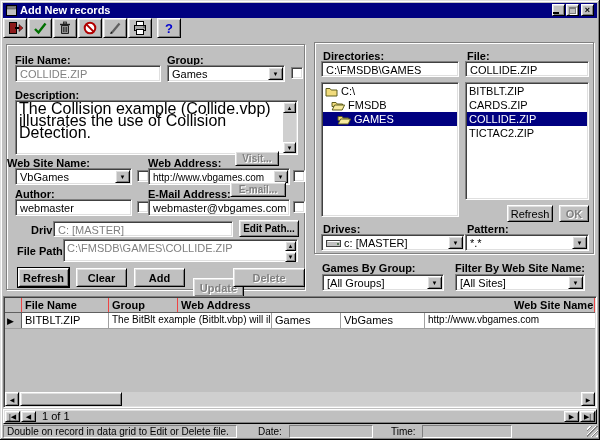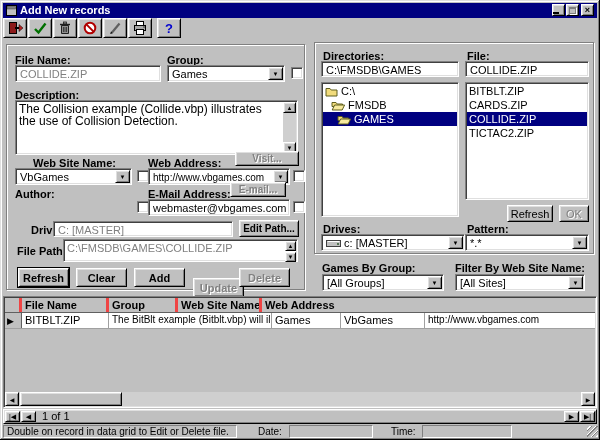--- a/index.html
+++ b/index.html
@@ -31,21 +31,21 @@
   .titlebar{left:3px;top:3px;width:594px;height:15px;background:var(--titlebar,#000080);
     display:flex;align-items:center;color:#fff;font-weight:bold;}
   .cap-btn{width:13px;height:12px;margin-right:1px;font-size:9px;line-height:10px;font-weight:bold;color:#000;}
   .tb-btn{width:24px;height:20px;}
   .li{height:14px;display:flex;align-items:center;gap:3px;padding-left:2px;white-space:nowrap;}
   .li.selected{background:var(--selection-bg,#000080);color:var(--selection-fg,#fff);}
   .sb{background:#cfcfcf;}
   .sb-btn{background:#c0c0c0;border:1px solid;border-color:#fff #000 #000 #fff;
     box-shadow:inset 1px 1px 0 #dfdfdf, inset -1px -1px 0 #808080;
     display:flex;align-items:center;justify-content:center;font-size:6px;color:#000;}
-  .hdr-cell{height:100%;border-right:3px solid #ef4444;padding:1px 0 0 3px;font-weight:bold;overflow:hidden;white-space:nowrap;background:#c0c0c0;}
+  .hdr-cell{height:100%;border-right:1px solid #ef4444;padding:1px 0 0 3px;font-weight:bold;overflow:hidden;white-space:nowrap;background:#c0c0c0;}
   .cell{height:100%;border-right:1px solid #a0a0a0;padding:1px 0 0 3px;overflow:hidden;white-space:nowrap;background:#fff;}
   .status-panel{border:1px solid;border-color:#808080 #fff #fff #808080;font-size:10px;
     padding:0 0 0 3px;white-space:nowrap;overflow:hidden;}
   .grip{width:11px;height:11px;background:
     repeating-linear-gradient(135deg,#c0c0c0 0 2px,#fff 2px 3px,#808080 3px 4px);}
 </style>
 </head>
 <body>
 
 <div class="window">
@@ -118,37 +118,38 @@
   <div class="abs frame" style="left:6px;top:44px;width:299px;height:246px;">
     <span class="abs lbl" style="left:8px;top:9px;text-align:right;">File Name:</span>
     <div class="abs field grey" style="left:8px;top:20px;width:146px;height:17px;">COLLIDE.ZIP</div>
 
     <span class="abs lbl" style="left:160px;top:9px;">Group:</span>
     <div class="abs field" style="left:160px;top:20px;width:118px;height:17px;"><span>Games</span><span class="dd">▼</span></div>
     <span class="abs check" style="left:284px;top:22px;"></span>
 
     <span class="abs lbl" style="left:8px;top:44px;">Description:</span>
     <div class="abs sunken" style="left:8px;top:55px;width:283px;height:55px;">
-      <div style="position:absolute;left:3px;top:2px;right:16px;bottom:2px;font-size:12px;line-height:12px;white-space:normal;">The Collision example (Collide.vbp) illustrates the use of Collision Detection.</div>
+      <div style="position:absolute;left:3px;top:2px;right:16px;bottom:2px;font-size:16px;line-height:12px;white-space:normal;">The Collision example (Collide.vbp) illustrates the use of Collision Detection.</div>
       <div class="abs sb" style="right:1px;top:1px;width:13px;bottom:1px;">
         <div class="sb-btn" style="position:absolute;top:0;left:0;right:0;height:11px;">▲</div>
         <div class="sb-btn" style="position:absolute;bottom:0;left:0;right:0;height:11px;">▼</div>
       </div>
     </div>
 
-    <span class="abs lbl" style="left:26px;top:112px;">Web Site Name:</span>
+    <span class="abs lbl" style="left:0;top:112px;">Web Site Name:</span>
     <div class="abs field" style="left:8px;top:123px;width:117px;height:17px;"><span>VbGames</span><span class="dd">▼</span></div>
     <span class="abs check" style="left:130px;top:125px;"></span>
 
     <span class="abs lbl" style="left:141px;top:112px;">Web Address:</span>
-    <div class="abs btn disabled" style="left:228px;top:106px;width:64px;height:15px;font-size:10px;">Visit...</div>
+    <div class="abs btn disabled" style="left:228px;top:106px;width:44px;height:15px;font-size:10px;">Visit...</div>
     <div class="abs field" style="left:141px;top:123px;width:142px;height:17px;"><span style="font-size:10px;">http://www.vbgames.com</span><span class="dd">▼</span></div>
     <span class="abs check" style="left:286px;top:125px;"></span>
 
     <span class="abs lbl" style="left:8px;top:143px;">Author:</span>
+    <div class="abs field" style="left:8px;top:154px;width:117px;height:17px;">webmaster</div>
     <span class="abs check" style="left:130px;top:156px;"></span>
 
     <span class="abs lbl" style="left:141px;top:143px;">E-Mail Address:</span>
     <div class="abs btn disabled" style="left:223px;top:137px;width:56px;height:15px;font-size:10px;">E-mail...</div>
     <div class="abs field" style="left:141px;top:154px;width:142px;height:17px;text-align:center;">webmaster@vbgames.com</div>
     <span class="abs check" style="left:286px;top:156px;"></span>
 
     <span class="abs lbl" style="left:24px;top:179px;">Drive:</span>
     <div class="abs field grey" style="left:46px;top:176px;width:180px;height:16px;">C: [MASTER]</div>
     <div class="abs btn" style="left:232px;top:175px;width:60px;height:17px;font-size:10px;">Edit Path...</div>
@@ -159,21 +160,21 @@
       <div class="abs" style="right:1px;top:1px;width:11px;bottom:1px;">
         <div class="sb-btn" style="height:10px;">▲</div>
         <div class="sb-btn" style="height:10px;margin-top:1px;">▼</div>
       </div>
     </div>
 
     <div class="abs btn default" style="left:11px;top:223px;width:51px;height:19px;">Refresh</div>
     <div class="abs btn" style="left:69px;top:223px;width:51px;height:19px;">Clear</div>
     <div class="abs btn" style="left:127px;top:223px;width:51px;height:19px;">Add</div>
     <div class="abs btn disabled" style="left:186px;top:223px;width:51px;height:19px;margin-top:10px;">Update</div>
-    <div class="abs btn disabled" style="left:232px;top:223px;width:51px;height:19px;">Delete</div>
+    <div class="abs btn disabled" style="left:226px;top:223px;width:72px;height:19px;">Delete</div>
   </div>
 
   <div class="abs frame" style="left:314px;top:42px;width:280px;height:212px;">
     <span class="abs lbl" style="left:8px;top:7px;">Directories:</span>
     <div class="abs field" style="left:6px;top:18px;width:138px;height:16px;">C:\FMSDB\GAMES</div>
     <span class="abs lbl" style="left:152px;top:7px;">File:</span>
     <div class="abs field" style="left:150px;top:18px;width:124px;height:16px;">COLLIDE.ZIP</div>
 
     <div class="abs sunken" style="left:6px;top:39px;width:138px;height:135px;padding:1px;">
       <div class="li" style="padding-left:2px;">
@@ -207,21 +208,21 @@
         </div>
       <div class="li selected">
           <span>COLLIDE.ZIP</span>
         </div>
       <div class="li">
           <span>TICTAC2.ZIP</span>
         </div>
     </div>
 
     <div class="abs btn" style="left:192px;top:162px;width:46px;height:17px;font-weight:normal;">Refresh</div>
-    <div class="abs btn disabled" style="left:244px;top:162px;width:30px;height:17px;font-weight:normal;">OK</div>
+    <div class="abs btn disabled" style="left:244px;top:162px;width:30px;height:17px;font-weight:bold;">OK</div>
 
     <span class="abs lbl" style="left:8px;top:180px;">Drives:</span>
     <div class="abs field" style="left:6px;top:191px;width:144px;height:17px;">
       <svg width="15" height="9" style="vertical-align:-1px;">
           <rect x="0.5" y="1.5" width="14" height="6" fill="#c0c0c0" stroke="#404040"></rect>
           <line x1="1.5" y1="2.5" x2="13.5" y2="2.5" stroke="#fff"></line>
           <circle cx="12" cy="5" r="0.9" fill="#205020"></circle>
         </svg>
       <span>c: [MASTER]</span><span class="dd">▼</span>
     </div>
@@ -232,22 +233,22 @@
   <span class="abs lbl" style="left:322px;top:262px;">Games By Group:</span>
   <div class="abs field" style="left:322px;top:274px;width:122px;height:17px;"><span>[All Groups]</span><span class="dd">▼</span></div>
   <span class="abs lbl" style="left:455px;top:262px;">Filter By Web Site Name:</span>
   <div class="abs field" style="left:455px;top:274px;width:130px;height:17px;"><span>[All Sites]</span><span class="dd">▼</span></div>
 
   <div class="abs sunken" style="left:3px;top:296px;width:594px;height:112px;background:#c0c0c0;padding:1px;">
     <div style="display:flex;height:15px;border-bottom:1px solid #606060;">
       <div class="hdr-cell" style="width:17px;"></div>
       <div class="hdr-cell" style="width:87px;">File Name</div>
       <div class="hdr-cell" style="width:69px;">Group</div>
+      <div class="hdr-cell" style="flex:1;border-right:none;">Web Address</div>
       <div class="hdr-cell" style="width:84px;">Web Site Name</div>
-      <div class="hdr-cell" style="flex:1;border-right:none;">Web Address</div>
     </div>
     <div style="display:flex;height:16px;border-bottom:1px solid #a0a0a0;">
       <div class="cell" style="width:17px;background:#c0c0c0;border-right:1px solid #606060;padding-left:2px;"><span style="font-size:9px;">▶</span></div>
       <div class="cell" style="width:87px;">BITBLT.ZIP</div>
       <div class="cell" style="width:163px;font-size:10px;">The BitBlt example (Bitblt.vbp) will illustrate cyclin</div>
       <div class="cell" style="width:69px;">Games</div>
       <div class="cell" style="width:84px;">VbGames</div>
       <div class="cell" style="flex:1;border-right:none;font-size:10px;">http://www.vbgames.com</div>
     </div>
     <div style="height:63px;background:#c0c0c0;"></div>

